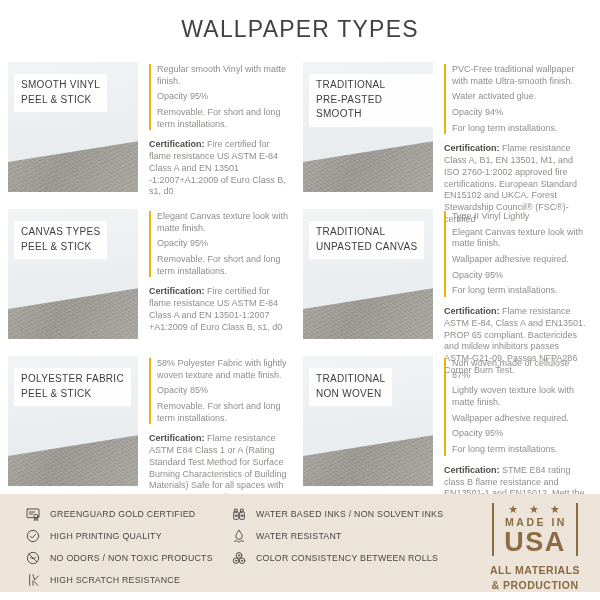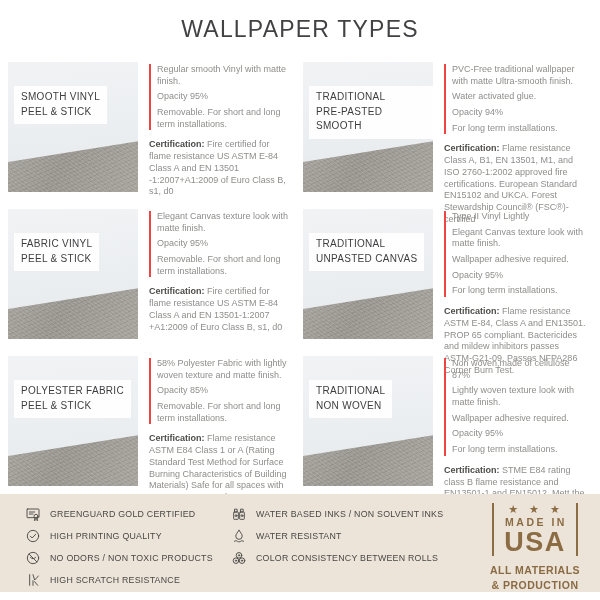--- a/index.html
+++ b/index.html
@@ -12,24 +12,24 @@
   .panel{display:flex;}
   .panel.right{padding-left:9px;}
   .swatch{position:relative;width:130px;height:130px;flex:0 0 130px;overflow:hidden;
           background:linear-gradient(175deg,#f1f3f5 0%,#eaedf0 65%,#e5e8ea 100%);}
   .floor{position:absolute;inset:0;
          background:
            repeating-linear-gradient(37deg,rgba(255,255,255,.10) 0 1px,transparent 1px 3px),
            repeating-linear-gradient(-24deg,rgba(0,0,0,.07) 0 1px,transparent 1px 4px),
            linear-gradient(120deg,#b2afa9,#9b9892 55%,#a9a6a0);
          clip-path:polygon(0 77%,100% 61%,100% 100%,0 100%);}
-  .swatch-label{position:absolute;top:24px;left:6px;max-width:116px;background:rgba(255,255,255,.93);
+  .swatch-label{position:absolute;top:12px;left:6px;max-width:116px;background:rgba(255,255,255,.93);
          padding:4px 7px 5px 7px;font-size:10px;line-height:1.45;letter-spacing:.3px;color:#3e3d3f;}
   .text-col{flex:1;padding:2px 4px 0 11px;color:#8f8e8b;font-size:9px;line-height:1.3;}
-  .desc{border-left:2px solid #ef4444;padding-left:6px;margin-bottom:9px;}
+  .desc{border-left:2px solid #eab308;padding-left:6px;margin-bottom:9px;}
   .dl{margin:0 0 4px 0;}
   .dl:last-child{margin-bottom:0;}
   .dl:empty{display:none;}
   .cert{margin:0;}
   .cert-label{font-weight:bold;color:#4d4c49;}
   .footer{position:absolute;left:0;right:0;bottom:8px;height:98px;background:#ece3d9;
           display:flex;align-items:flex-start;padding-top:9px;box-sizing:border-box;}
   .fcol{display:flex;flex-direction:column;}
   .fcol.left{margin-left:24px;width:206px;}
   .fcol.mid{width:240px;}
@@ -92,21 +92,21 @@
 
         </div>
         <p class="cert"><span class="cert-label">Certification:</span><span> Flame resistance Class A, B1, EN 13501, M1, and ISO 2760-1:2002 approved fire certifications. European Standard EN15102 and UKCA. Forest Stewardship Council® (FSC®)-certified</span></p>
       </div>
     </section>
 
     <section class="panel">
       <div class="swatch">
         <div class="floor"></div>
         <div class="swatch-label">
-          <div>FABRIC VINYL</div>
+          <div>CANVAS TYPES</div>
           <div>PEEL &amp; STICK</div>
         </div>
       </div>
       <div class="text-col">
         <div class="desc">
           <p class="dl">Elegant Canvas texture look with matte finish.</p>
           <p class="dl">Opacity 95%</p>
           <p class="dl">Removable.  For short and long term installations.</p>
 
         </div>

